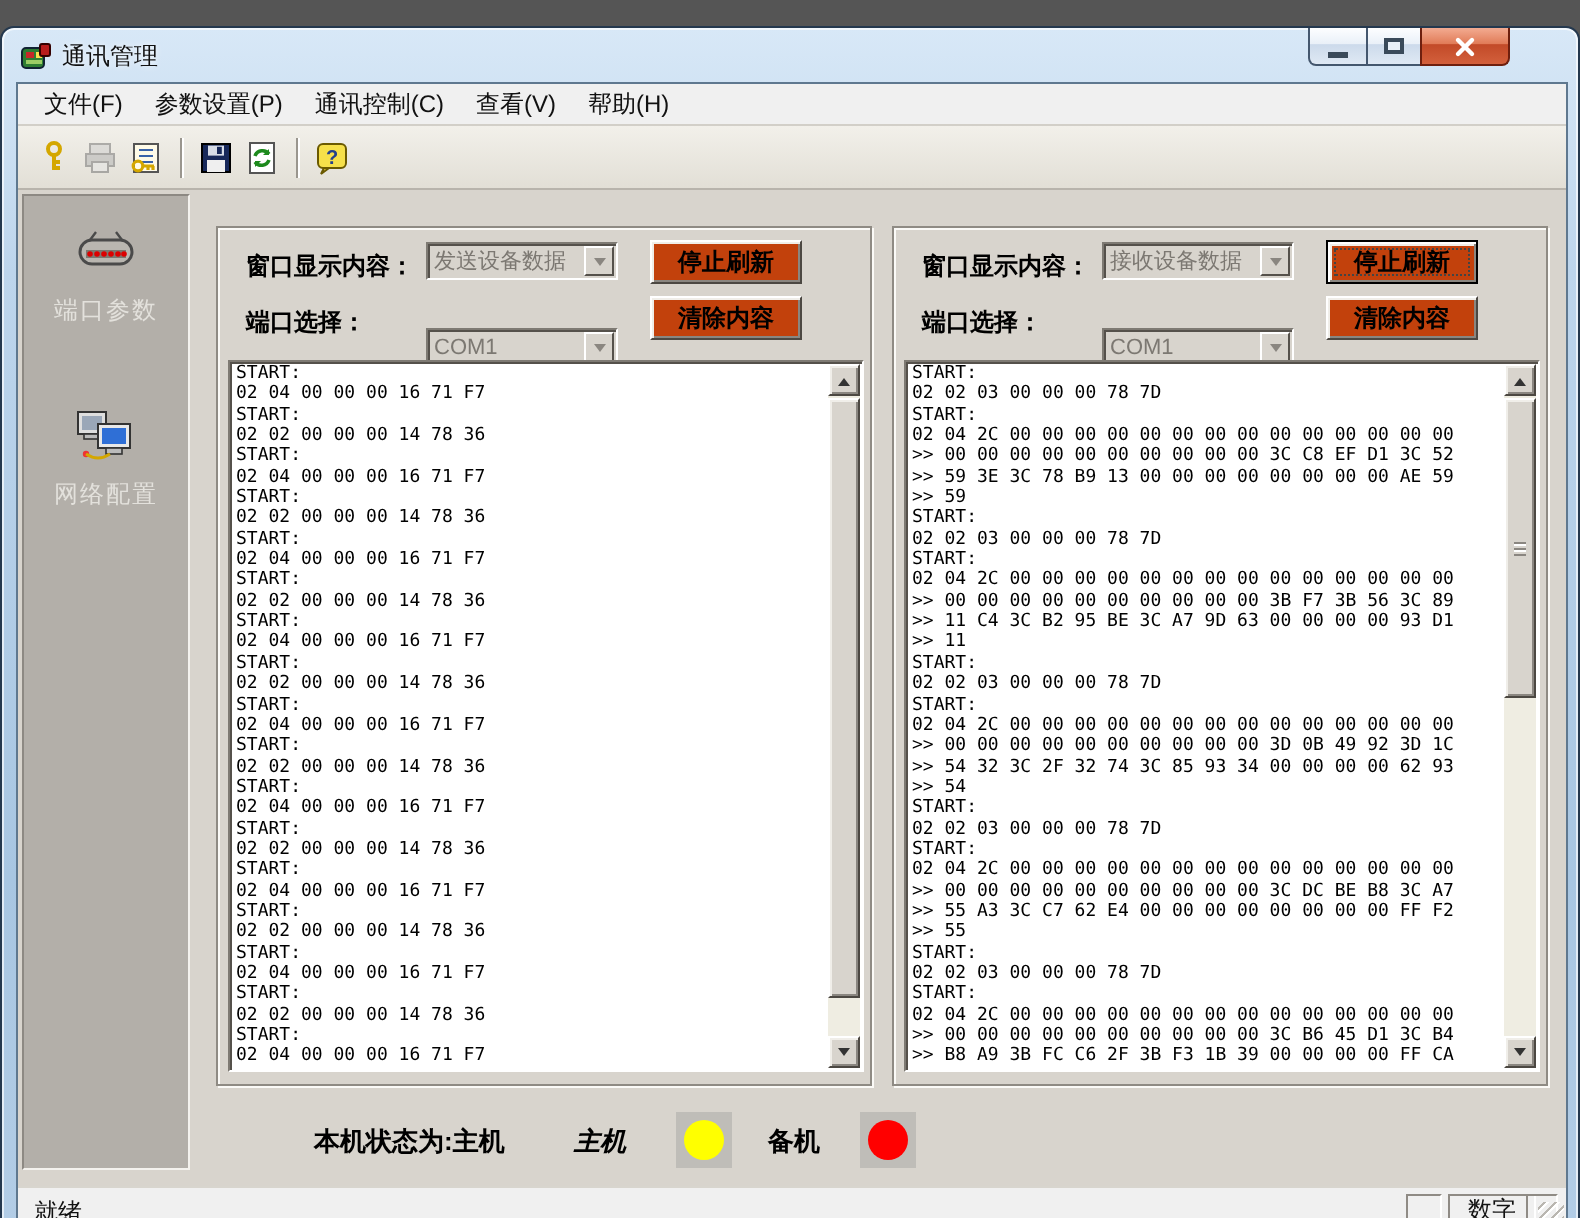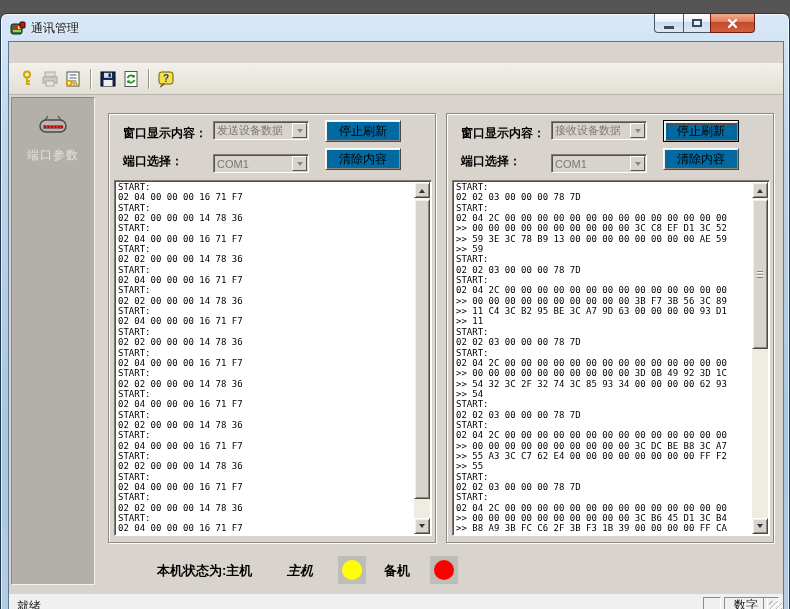--- a/index.html
+++ b/index.html
@@ -78,34 +78,34 @@
   .groupbox.right { left:437px; }
 
   .gb-label { position:absolute; left:14px; font-size:12px; font-weight:bold; color:#000; }
   .gb-label.r1 { top:11px; } .gb-label.r2 { top:39px; }
 
   .combo {
     position:absolute; left:104px; width:96px; height:19px; background:#d8d4cd;
     border:1px solid; border-color:#7e7a73 #fff #fff #7e7a73;
     box-shadow:inset 1px 1px 0 #55514b; display:flex; align-items:center;
   }
-  .combo.r1 { top:7px; } .combo.r2 { top:40px; }
+  .combo.r1 { top:7px; } .combo.r2 { top:50px; }
   .combo-text { flex:1; font-size:11px; color:#7c7872; padding-left:3px; white-space:nowrap; overflow:hidden; }
   .combo-arrow {
     width:15px; height:15px; margin:1px; background:#d8d4cd;
     border:1px solid; border-color:#fff #55514b #55514b #fff;
     display:flex; align-items:center; justify-content:center;
   }
   .tri-down { width:0; height:0; border:3px solid transparent; border-top:4px solid #8a8680; margin-top:3px; }
 
   .push-btn {
-    position:absolute; left:216px; width:76px; height:22px; background:#0369a1;
+    position:absolute; left:216px; width:76px; height:22px; background:#c2410c;
     border:1px solid; border-color:#fff #4c4842 #4c4842 #fff;
     box-shadow:inset 1px 1px 0 #f0eee9, inset -1px -1px 0 #8a8680;
-    font-size:12px; font-weight:normal; color:#000; font-family:"Liberation Sans",sans-serif;
+    font-size:12px; font-weight:bold; color:#000; font-family:"Liberation Sans",sans-serif;
     cursor:pointer;
   }
   .push-btn.r1 { top:6px; } .push-btn.r2 { top:34px; }
   .push-btn.default { border-color:#000; box-shadow:inset 1px 1px 0 #fff, inset -1px -1px 0 #8a8680, inset 2px 2px 0 #f0eee9; }
   .push-btn.default .focus-rect { position:absolute; left:3px; top:3px; right:3px; bottom:3px; border:1px dotted #444; }
 
   
   .logbox {
     position:absolute; left:5px; top:66px; width:318px; height:356px; background:#fff;
     border:1px solid; border-color:#7e7a73 #fff #fff #7e7a73;
@@ -183,20 +183,27 @@
       <div class="cap-btn close">
         <svg width="11" height="11" viewBox="0 0 11 11">
           <path d="M2 2 L9 9 M9 2 L2 9" stroke="#fff" stroke-width="2.2" stroke-linecap="round"></path>
         </svg>
       </div>
     </div>
   </div>
 
   <div class="frame-inner">
 
+    <div class="menubar">
+      <span class="menu-item">文件(F)</span>
+      <span class="menu-item">参数设置(P)</span>
+      <span class="menu-item">通讯控制(C)</span>
+      <span class="menu-item">查看(V)</span>
+      <span class="menu-item">帮助(H)</span>
+    </div>
 
     <div class="toolbar">
       <div class="tool-btn">
         <svg width="18" height="18" viewBox="0 0 18 18">
           <circle cx="9" cy="4.5" r="3" fill="none" stroke="#d4a700" stroke-width="2"></circle>
           <path d="M9 7.5 V15 M9 11 h3 M9 14 h3" stroke="#d4a700" stroke-width="2" fill="none"></path>
         </svg>
       </div>
       <div class="tool-btn disabled">
         <svg width="18" height="18" viewBox="0 0 18 18">
@@ -251,20 +258,33 @@
             <circle cx="8" cy="17" r="1.4" fill="#d00"></circle>
               <circle cx="11.5" cy="17" r="1.4" fill="#d00"></circle>
             <circle cx="15" cy="17" r="1.4" fill="#d00"></circle>
               <circle cx="18.5" cy="17" r="1.4" fill="#d00"></circle>
             <circle cx="22" cy="17" r="1.4" fill="#d00"></circle>
               <circle cx="25" cy="17" r="1.4" fill="#d00"></circle>
             <path d="M8 10 l3 -4 M24 10 l-3 -4" stroke="#4a4a4a" stroke-width="1.2"></path>
           </svg>
           <span class="side-label">端口参数</span>
         </div>
+        <div class="side-item">
+          <svg class="side-icon" viewBox="0 0 32 32">
+            <rect x="2" y="4" width="14" height="11" fill="#dedede" stroke="#333"></rect>
+            <rect x="4" y="6" width="10" height="7" fill="#9aa7b8"></rect>
+            <rect x="5" y="15" width="8" height="2.5" fill="#bbb" stroke="#333" stroke-width=".8"></rect>
+            <rect x="12" y="10" width="16" height="12" fill="#e8e8e8" stroke="#333"></rect>
+            <rect x="14" y="12" width="12" height="8" fill="#2f6fd6"></rect>
+            <rect x="16" y="22" width="8" height="3" fill="#bbb" stroke="#333" stroke-width=".8"></rect>
+            <circle cx="6" cy="25" r="1.6" fill="#e33"></circle>
+            <path d="M6 25 q6 4 12 0" fill="none" stroke="#d4a700" stroke-width="1.4"></path>
+          </svg>
+          <span class="side-label">网络配置</span>
+        </div>
       </div>
 
       <div class="groupbox left">
         <span class="gb-label r1">窗口显示内容：</span>
         <div class="combo r1">
           <span class="combo-text">发送设备数据</span>
           <span class="combo-arrow">
               <i class="tri-down"></i>
             </span>
         </div>

